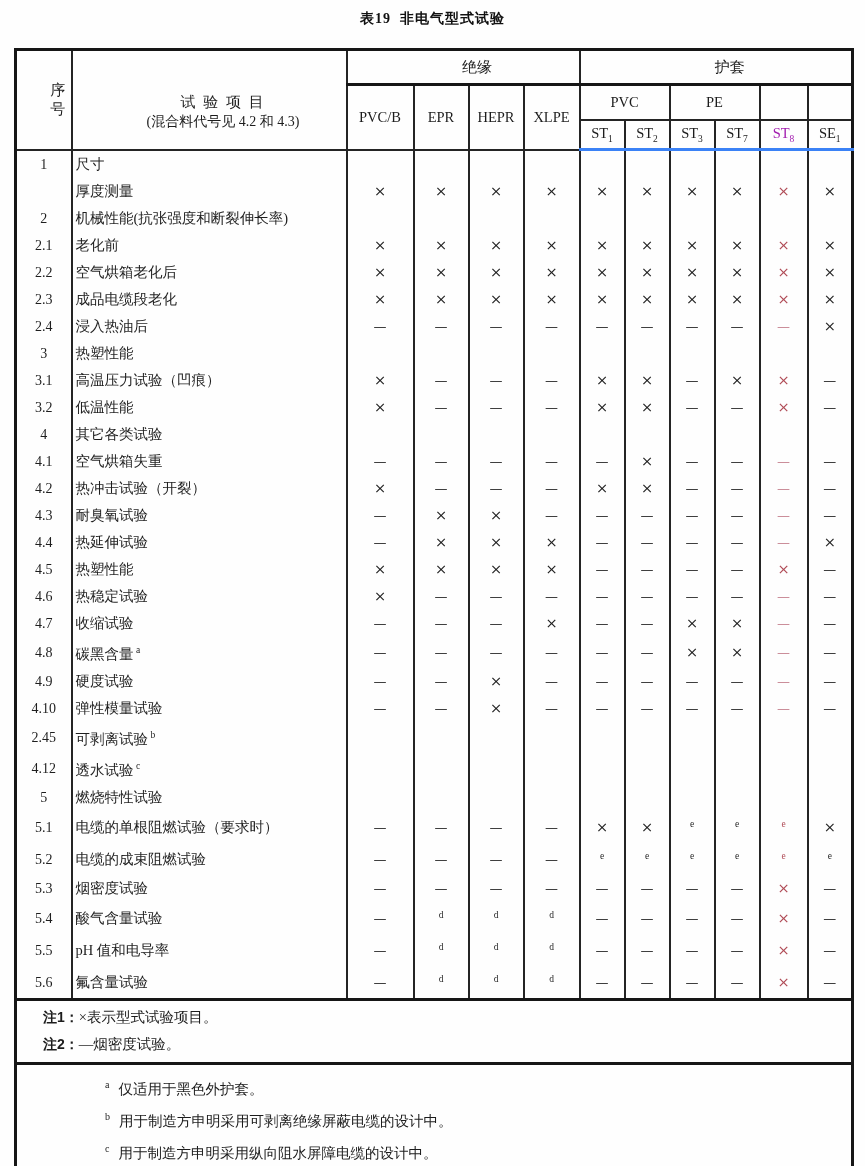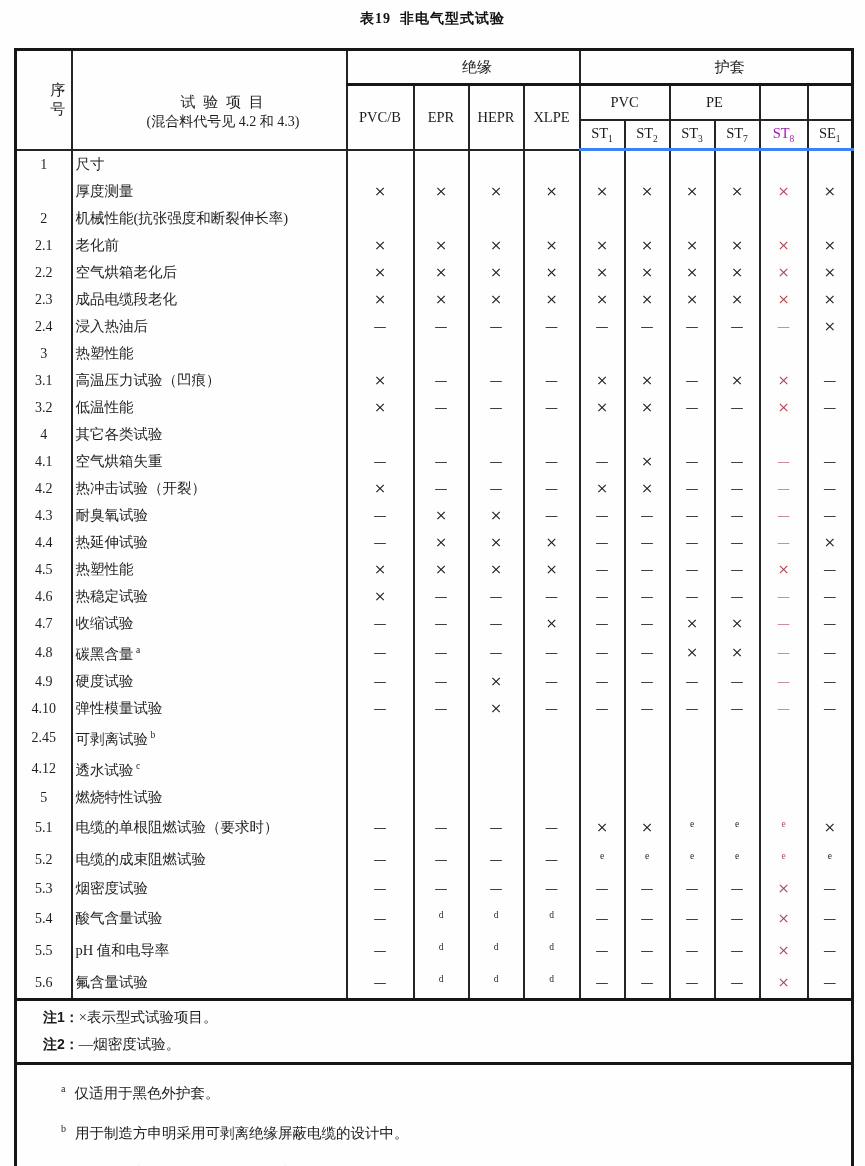--- a/index.html
+++ b/index.html
@@ -59,21 +59,21 @@
     text-align:left !important;
     padding:3px 0 4px 26px !important;
   }
   .note-line{line-height:27px;font-size:14.5px;}
   .note-line b{font-family:"Liberation Sans","DejaVu Sans",sans-serif;font-size:14px;}
   .footnotes-cell{
     border-top:3px solid #161616 !important;
     text-align:left !important;
     padding:6px 0 8px 44px !important;
   }
-  .fn-line{line-height:36px;font-size:14.5px;}
+  .fn-line{line-height:28px;font-size:14.5px;margin-left:44px;}
   .fn-line sup{font-size:10px;vertical-align:6px;margin-right:9px;}
 </style>
 </head>
 <body>
 
 <div class="page">
   <div class="title">表19  非电气型式试验</div>
 
   <table class="tt">
     <colgroup>

